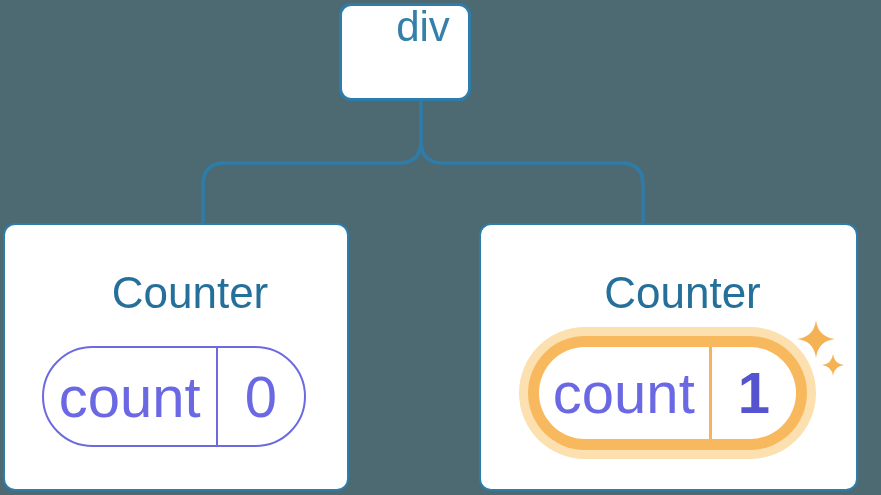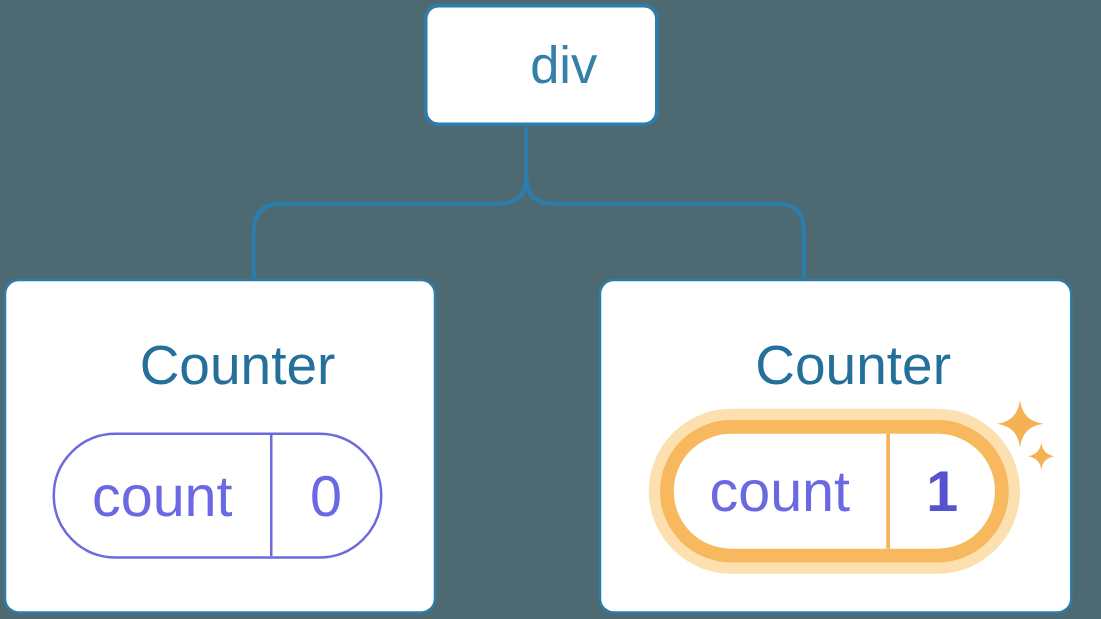--- a/index.html
+++ b/index.html
@@ -11,42 +11,42 @@
   html,body{margin:0;padding:0;background:var(--background);}
   .stage{
     position:relative; width:881px; height:495px; overflow:hidden;
     background:var(--background);
     font-family:"Liberation Sans", sans-serif;
   }
   .connector{position:absolute; left:0; top:0; width:881px; height:495px; display:block;}
   .conn-path{fill:none; stroke:var(--line_blue); stroke-width:3.5px;}
 
   .root-node{
-    position:absolute; left:339px; top:3px; width:188px; height:98px;
+    position:absolute; left:339px; top:3px; width:132px; height:98px;
     box-sizing:border-box; background:var(--card_bg);
     border:3px solid var(--line_blue); border-radius:12px;
-    display:flex; align-items:center; justify-content:center;
+    display:flex; align-items:flex-start; justify-content:center;
     font-size:42px; font-weight:500; color:var(--text_blue); line-height:1;padding-left:36px;
   }
 
   .card{
     position:absolute; top:223px; height:268px; box-sizing:border-box;
     background:var(--card_bg); border:2.5px solid var(--line_blue); border-radius:12px;
   }
   .card-left{left:3px; width:346px;}
   .card-right{left:479px; width:379px;}
 
   .card-title{
     position:absolute; left:0; right:0; top:44px; text-align:center;
     font-size:44px; font-weight:500; color:var(--title_blue); line-height:1.1;padding-left:28px;
   }
 
   .cell{
     display:flex; align-items:center; justify-content:center;
-    font-size:46px; line-height:1; color:var(--purple);
+    font-size:58px; line-height:1; color:var(--purple);
   }
 
   
   .pill-plain{
     position:absolute; left:37px; top:121px; width:264px; height:101px;
     box-sizing:border-box; border:2.5px solid var(--purple_border);
     border-radius:999px; display:flex; overflow:hidden; background:var(--card_bg);
   }
   .pill-plain .cell-key{flex:0 0 66%; border-right:2.5px solid var(--purple_border);}
   .pill-plain .cell-value{flex:1;}

